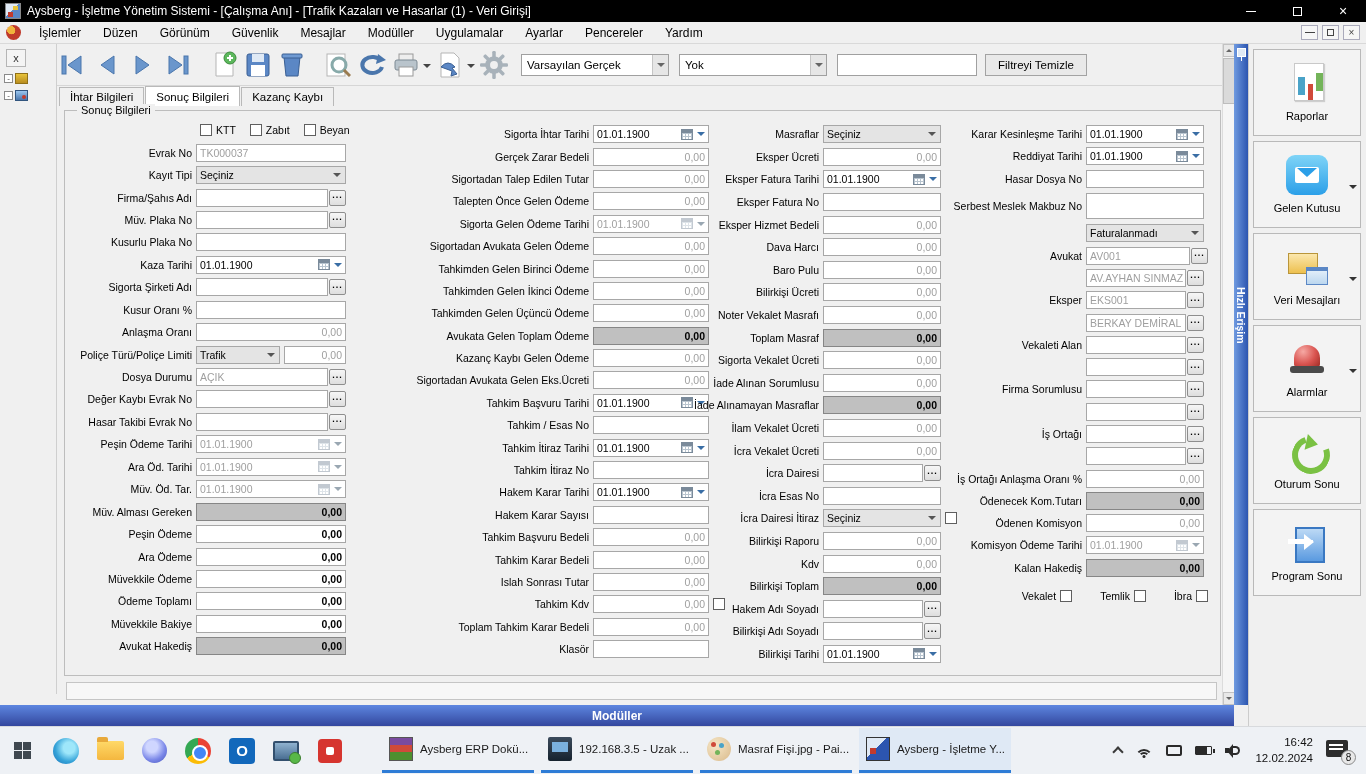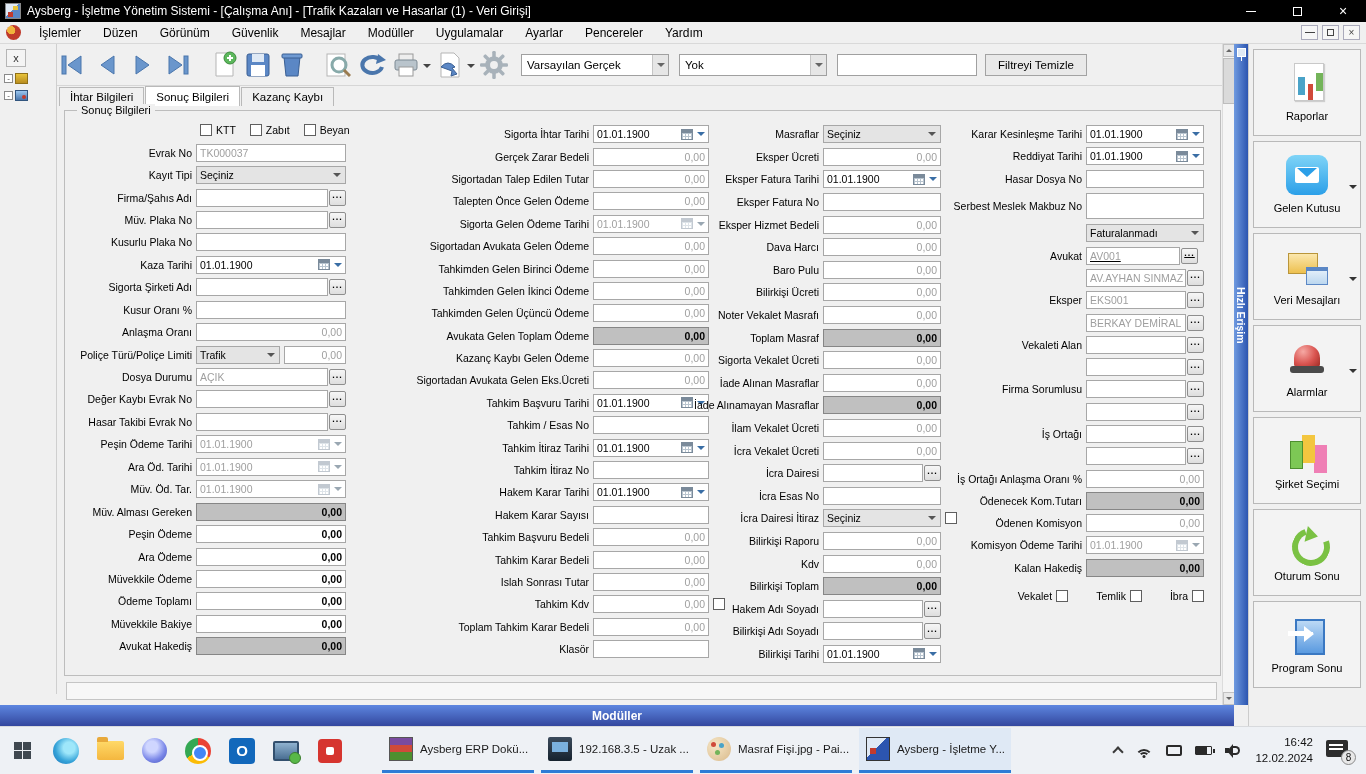--- a/index.html
+++ b/index.html
@@ -810,21 +810,21 @@
             <span class="inp money calc">0,00</span>
           </span>
         </div>
         <div class="frow" style="height: 22.6px;">
           <span class="flbl" style="width: 150px;">Sigorta Vekalet Ücreti</span>
           <span class="fzone" style="width: 118px;">
             <span class="inp money">0,00</span>
           </span>
         </div>
         <div class="frow" style="height: 22.6px;">
-          <span class="flbl" style="width: 150px;">İade Alınan Masraflar</span>
+          <span class="flbl" style="width: 150px;">İade Alınan Sorumlusu</span>
           <span class="fzone" style="width: 118px;">
             <span class="inp money">0,00</span>
           </span>
         </div>
         <div class="frow" style="height: 22.6px;">
           <span class="flbl" style="width: 150px;">İade Alınamayan Masraflar</span>
           <span class="fzone" style="width: 118px;">
             <span class="inp money calc">0,00</span>
           </span>
         </div>
@@ -943,21 +943,21 @@
           <span class="flbl" style="width: 148px;"></span>
           <span class="fzone" style="width: 118px;">
             <span class="fcombo">
               <span>Faturalanmadı</span>
               <i></i>
             </span>
           </span>
         </div>
         <div class="frow" style="height: 22.3px;">
           <span class="flbl" style="width: 148px;">Avukat</span>
-          <span class="fzone" style="width: 112px; text-decoration: underline;">
+          <span class="fzone" style="width: 122px;">
             <span class="inp ro">AV001</span>
             <span class="lkbtn">...</span>
           </span>
         </div>
         <div class="frow" style="height: 22.3px;">
           <span class="flbl" style="width: 148px;"></span>
           <span class="fzone" style="width: 118px;">
             <span class="inp ro">AV.AYHAN SINMAZ</span>
             <span class="lkbtn">...</span>
           </span>
@@ -1100,24 +1100,20 @@
     </div>
     <div class="sbtn">
       <span class="sic datamsg"></span>
       <span class="lab">Veri Mesajları</span>
       <span class="drop"></span>
     </div>
     <div class="sbtn">
       <span class="sic alarm"></span>
       <span class="lab">Alarmlar</span>
       <span class="drop"></span>
-    </div>
-    <div class="sbtn">
-      <span class="sic company"></span>
-      <span class="lab">Şirket Seçimi</span>
     </div>
     <div class="sbtn">
       <span class="sic session"></span>
       <span class="lab">Oturum Sonu</span>
     </div>
     <div class="sbtn">
       <span class="sic exit">
         <i></i>
       </span>
       <span class="lab">Program Sonu</span>

